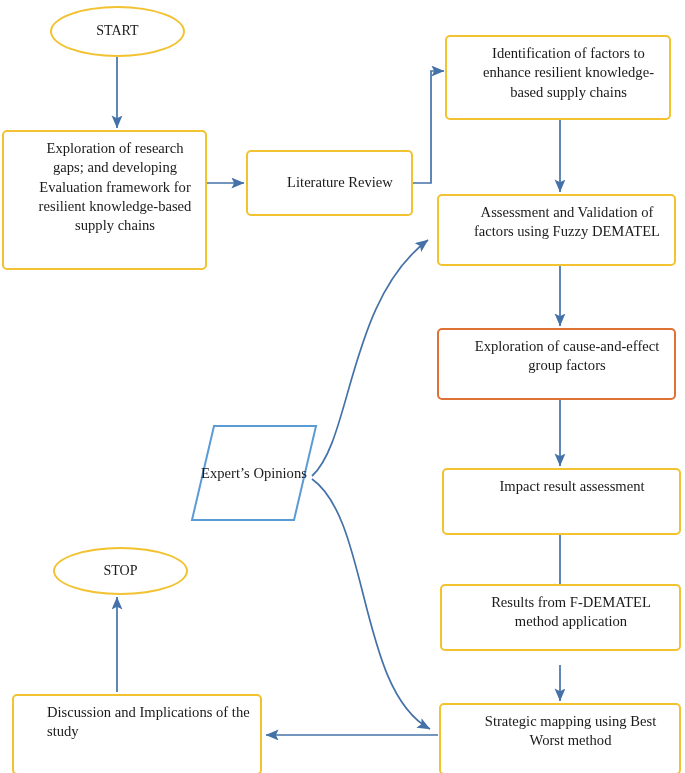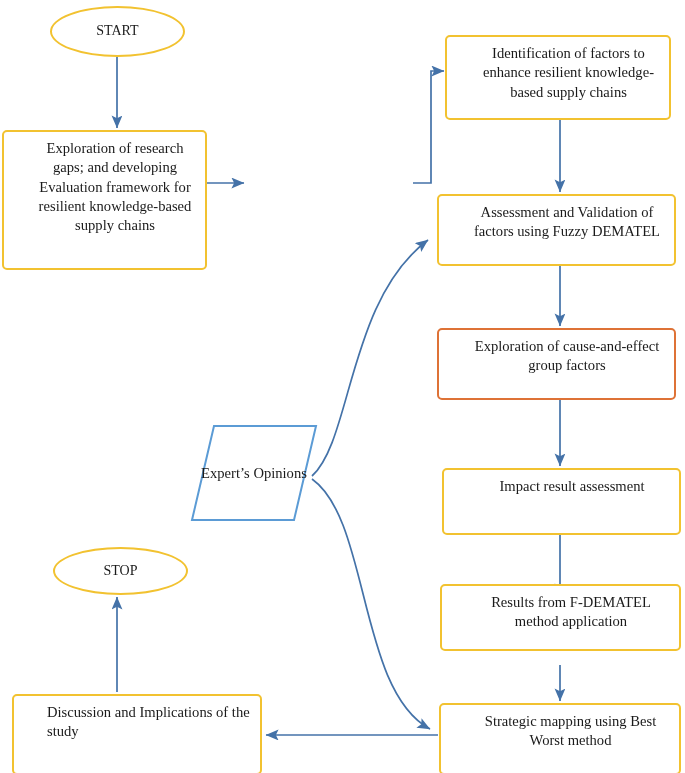--- a/index.html
+++ b/index.html
@@ -119,20 +119,23 @@
   </svg>
 
   <div class="node terminator fs14" style="left:50px; top:6px; width:135px; height:51px;">
     <span class="label">START</span>
   </div>
 
   <div class="node box fs15" style="left:2px; top:130px; width:205px; height:140px;">
     <span class="label">Exploration of research gaps; and developing Evaluation framework for resilient knowledge-based supply chains</span>
   </div>
 
+  <div class="node box fs15" style="left:246px; top:150px; width:167px; height:66px; align-items:center; padding-top:0;">
+    <span class="label">Literature Review</span>
+  </div>
 
   <div class="node box fs15" style="left:445px; top:35px; width:226px; height:85px;">
     <span class="label">Identification of factors to enhance resilient knowledge-based supply chains</span>
   </div>
 
   <div class="node box fs15" style="left:437px; top:194px; width:239px; height:72px;text-align:center;">
     <span class="label">Assessment and Validation of factors using Fuzzy DEMATEL</span>
   </div>
 
   <div class="node box fs15" style="left:442px; top:468px; width:239px; height:67px;">

